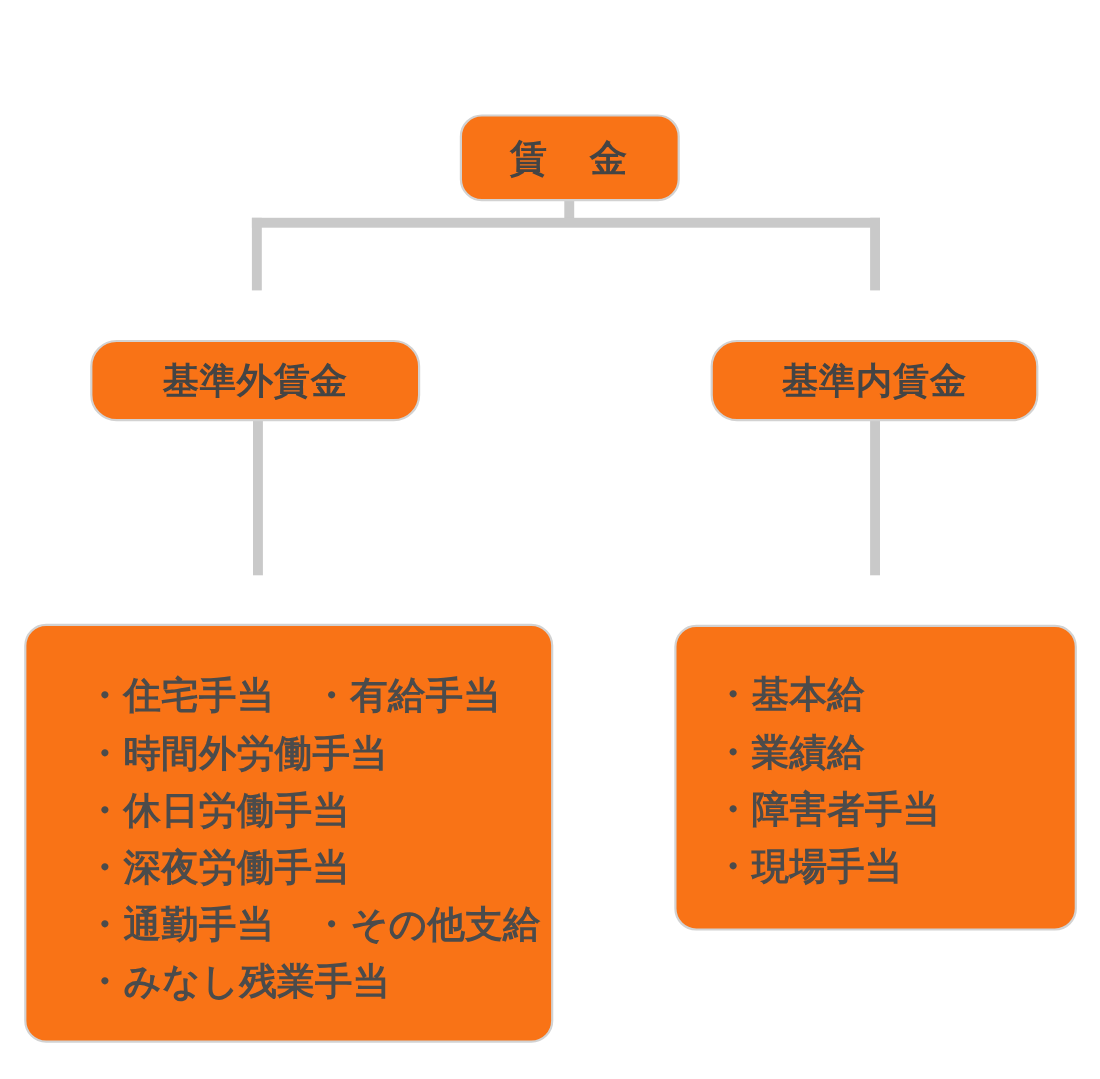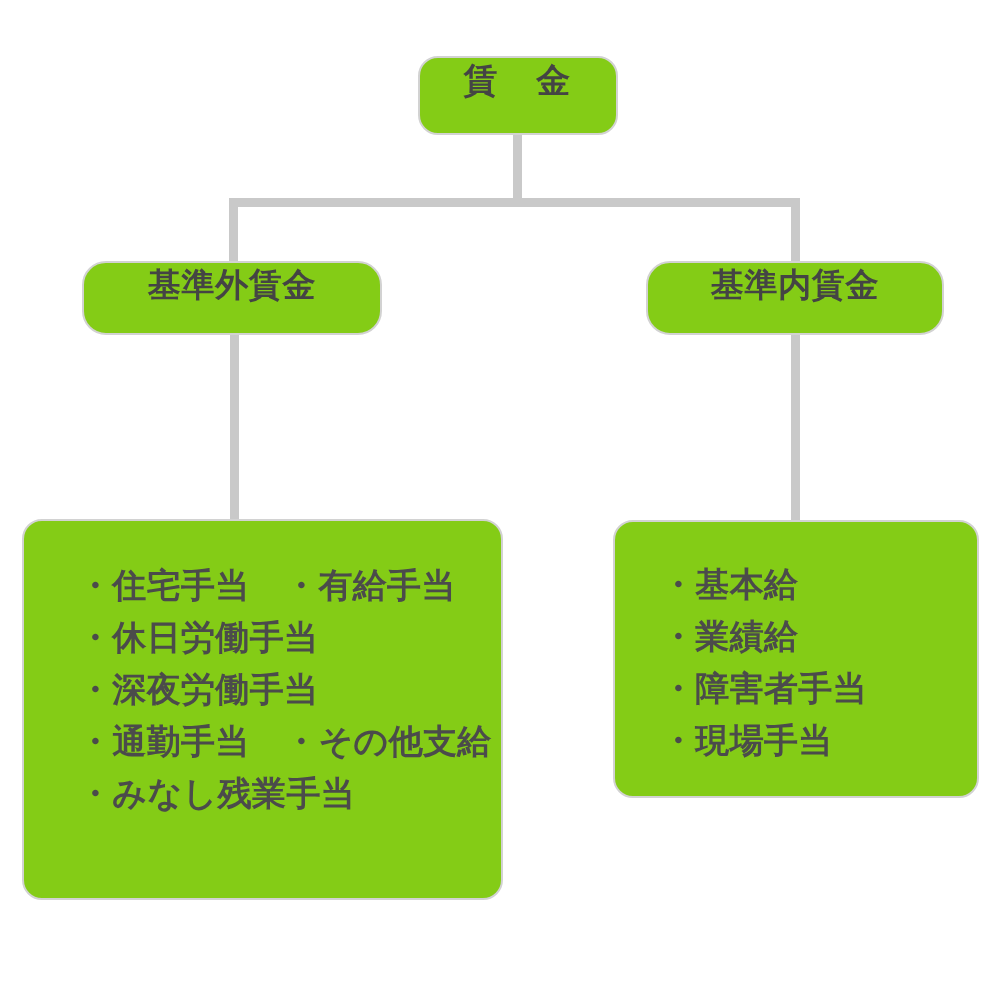--- a/index.html
+++ b/index.html
@@ -29,27 +29,28 @@
     height: 981px;
   }
   .conn {
     position: absolute;
     background: #c9c9c9;
   }
 
   
   .node {
     position: absolute;
-    background: #84cc16;
+    background: #f97316;
     border: 2px solid #d2d2d2;
     box-sizing: border-box;
     display: flex;
-    align-items: flex-start;
+    align-items: center;
     justify-content: center;
     color: #4a4a4a;
+    margin-top: 48px;
   }
 
   
   #node-root {
     left: 418px;
     top: 56px;
     width: 200px;
     height: 79px;
     border-radius: 20px;
   }
@@ -94,21 +95,21 @@
     top: 520px;
     width: 366px;
     height: 278px;
   }
   .leaf-list {
     list-style: none;
     margin: 0;
     padding: 0;
   }
   #node-leaf-left .leaf-list  { padding: 38px 0 0 54px; }
-  #node-leaf-right .leaf-list { padding: 36px 0 0 46px; }
+  #node-leaf-right .leaf-list { padding: 36px 0 0 34px; }
 
   .leaf-item {
     font-size: 34px;
     font-weight: 700;
     line-height: 52px;
     color: #4b4b4b;
     white-space: pre;
     letter-spacing: 0.01em;
   }
 </style>
@@ -140,20 +141,21 @@
     <span class="node-title">基準外賃金</span>
   </div>
 
   <div class="node node-mid" id="node-mid-right">
     <span class="node-title">基準内賃金</span>
   </div>
 
   <div class="node node-leaf" id="node-leaf-left">
     <ul class="leaf-list">
       <li class="leaf-item">・住宅手当　・有給手当</li>
+      <li class="leaf-item">・時間外労働手当</li>
       <li class="leaf-item">・休日労働手当</li>
       <li class="leaf-item">・深夜労働手当</li>
       <li class="leaf-item">・通勤手当　・その他支給</li>
       <li class="leaf-item">・みなし残業手当</li>
     </ul>
   </div>
 
   <div class="node node-leaf" id="node-leaf-right">
     <ul class="leaf-list">
       <li class="leaf-item">・基本給</li>

